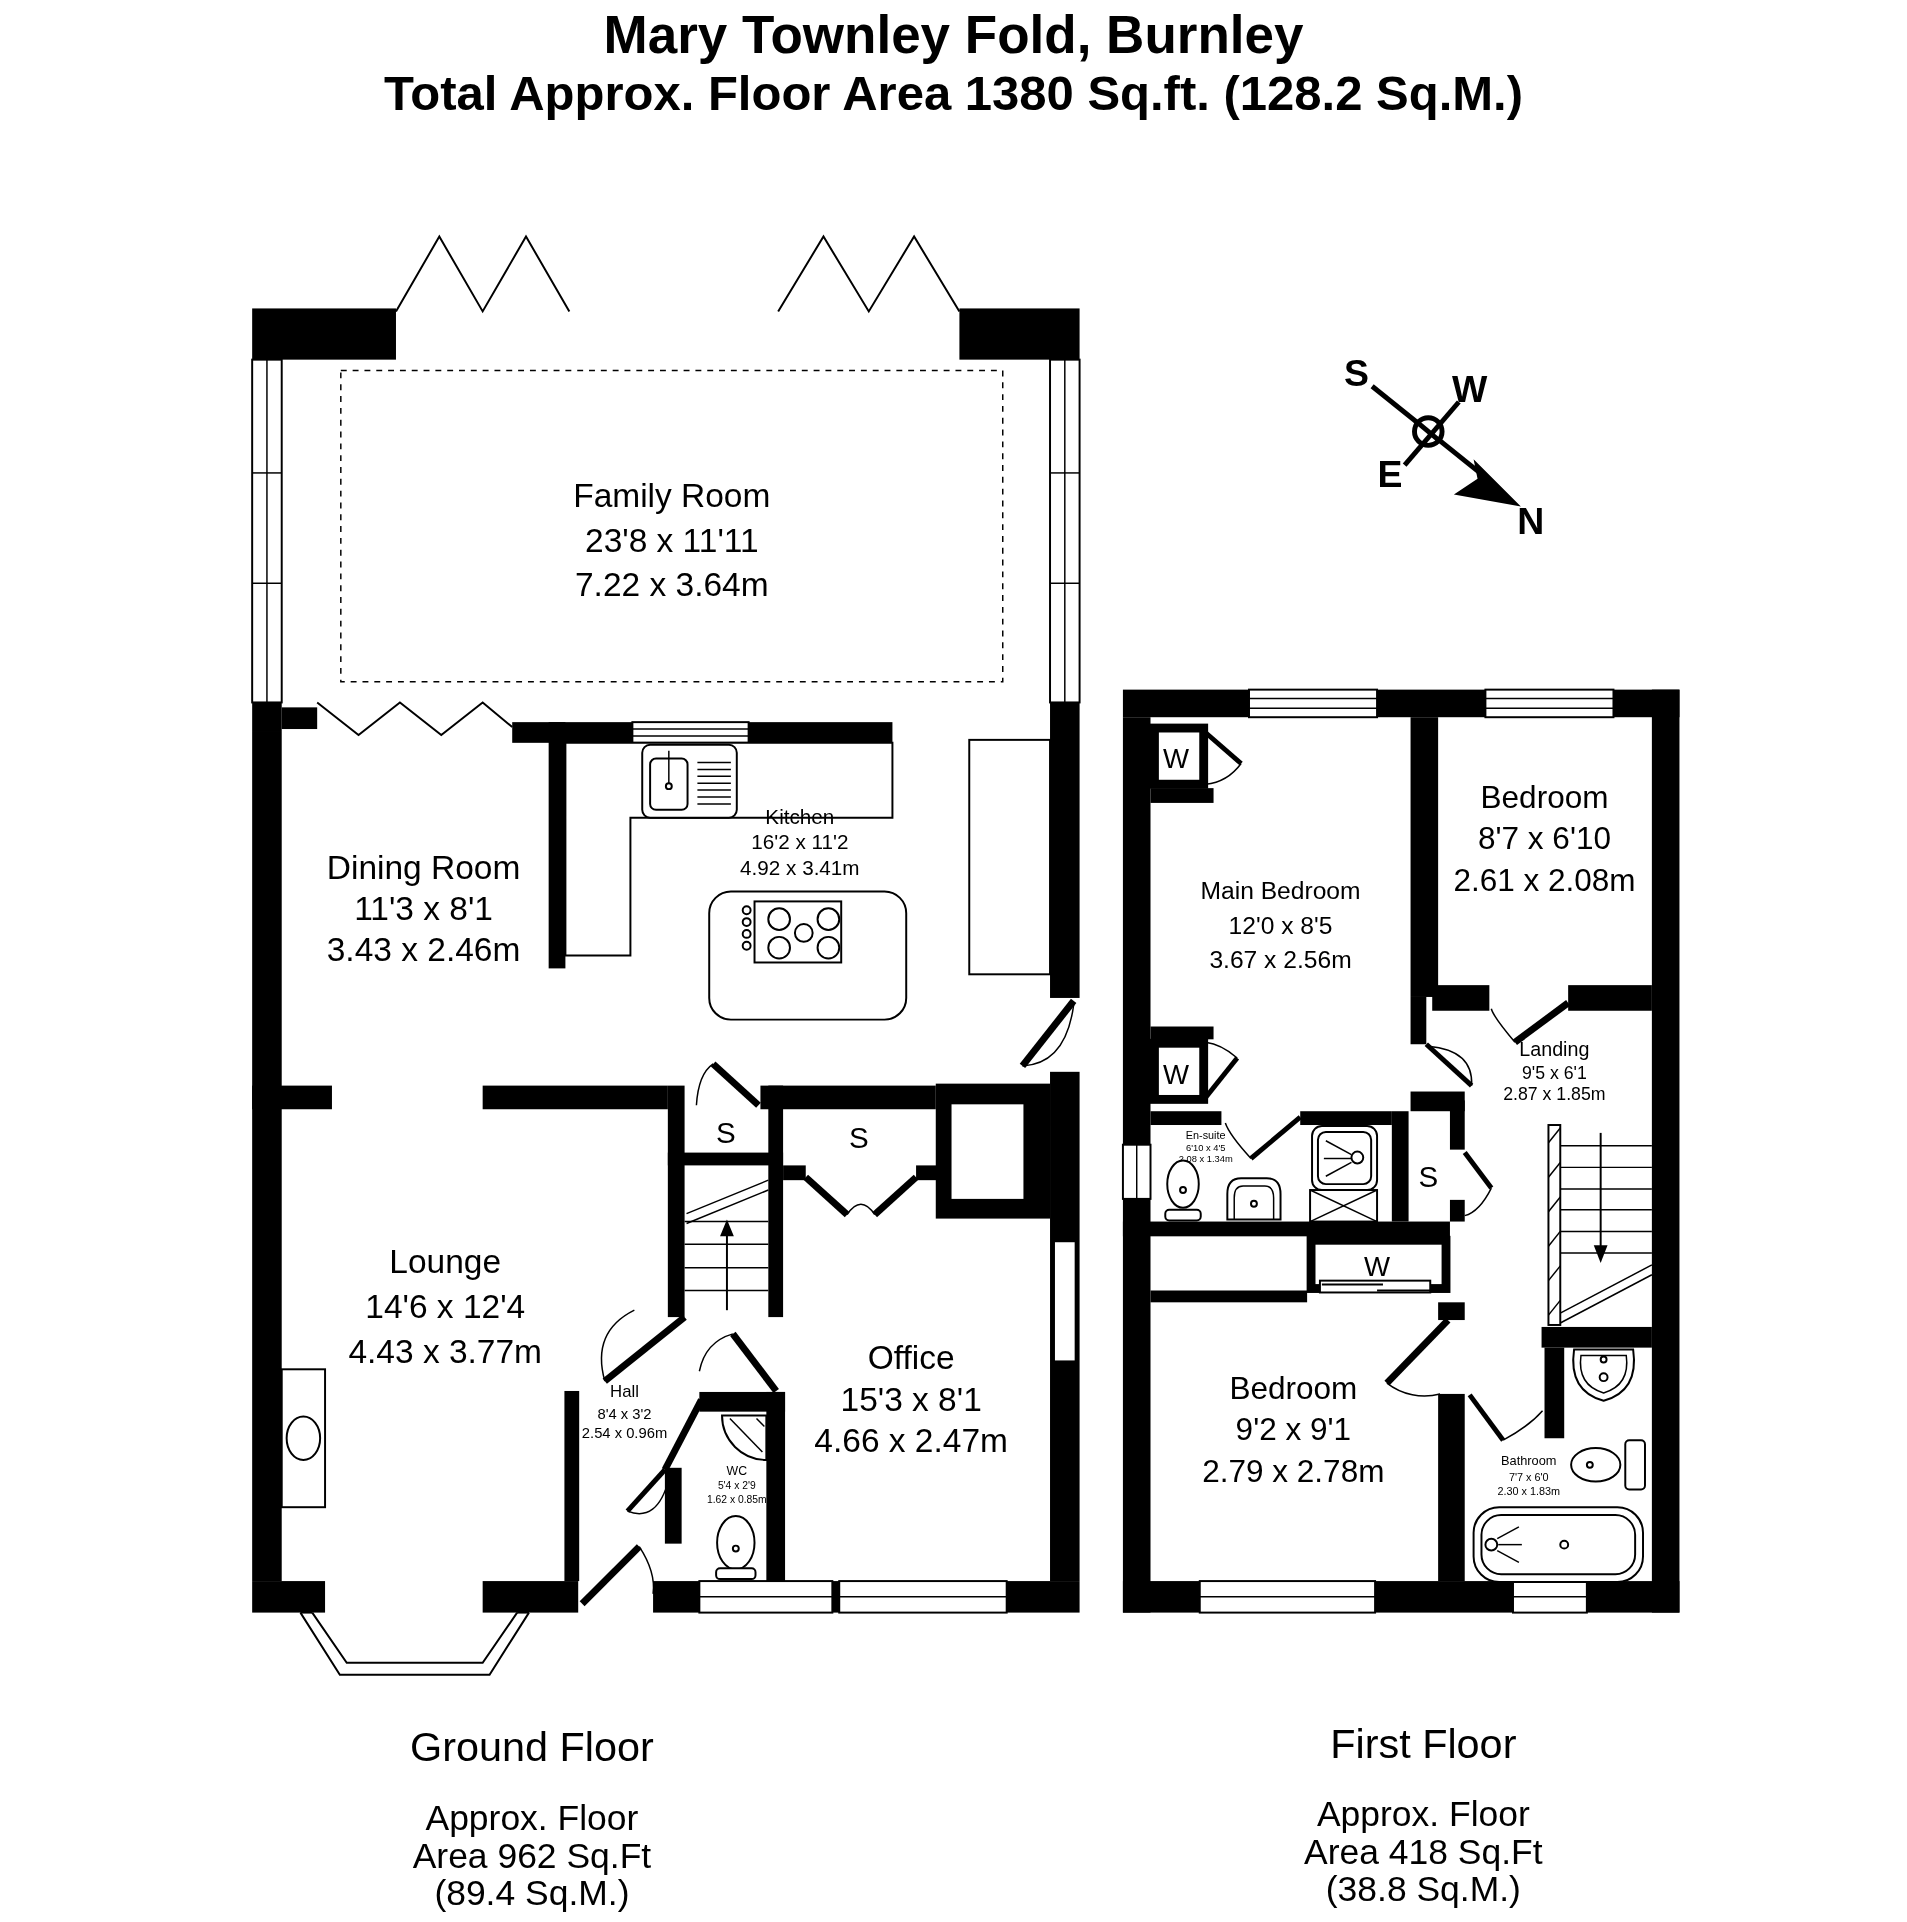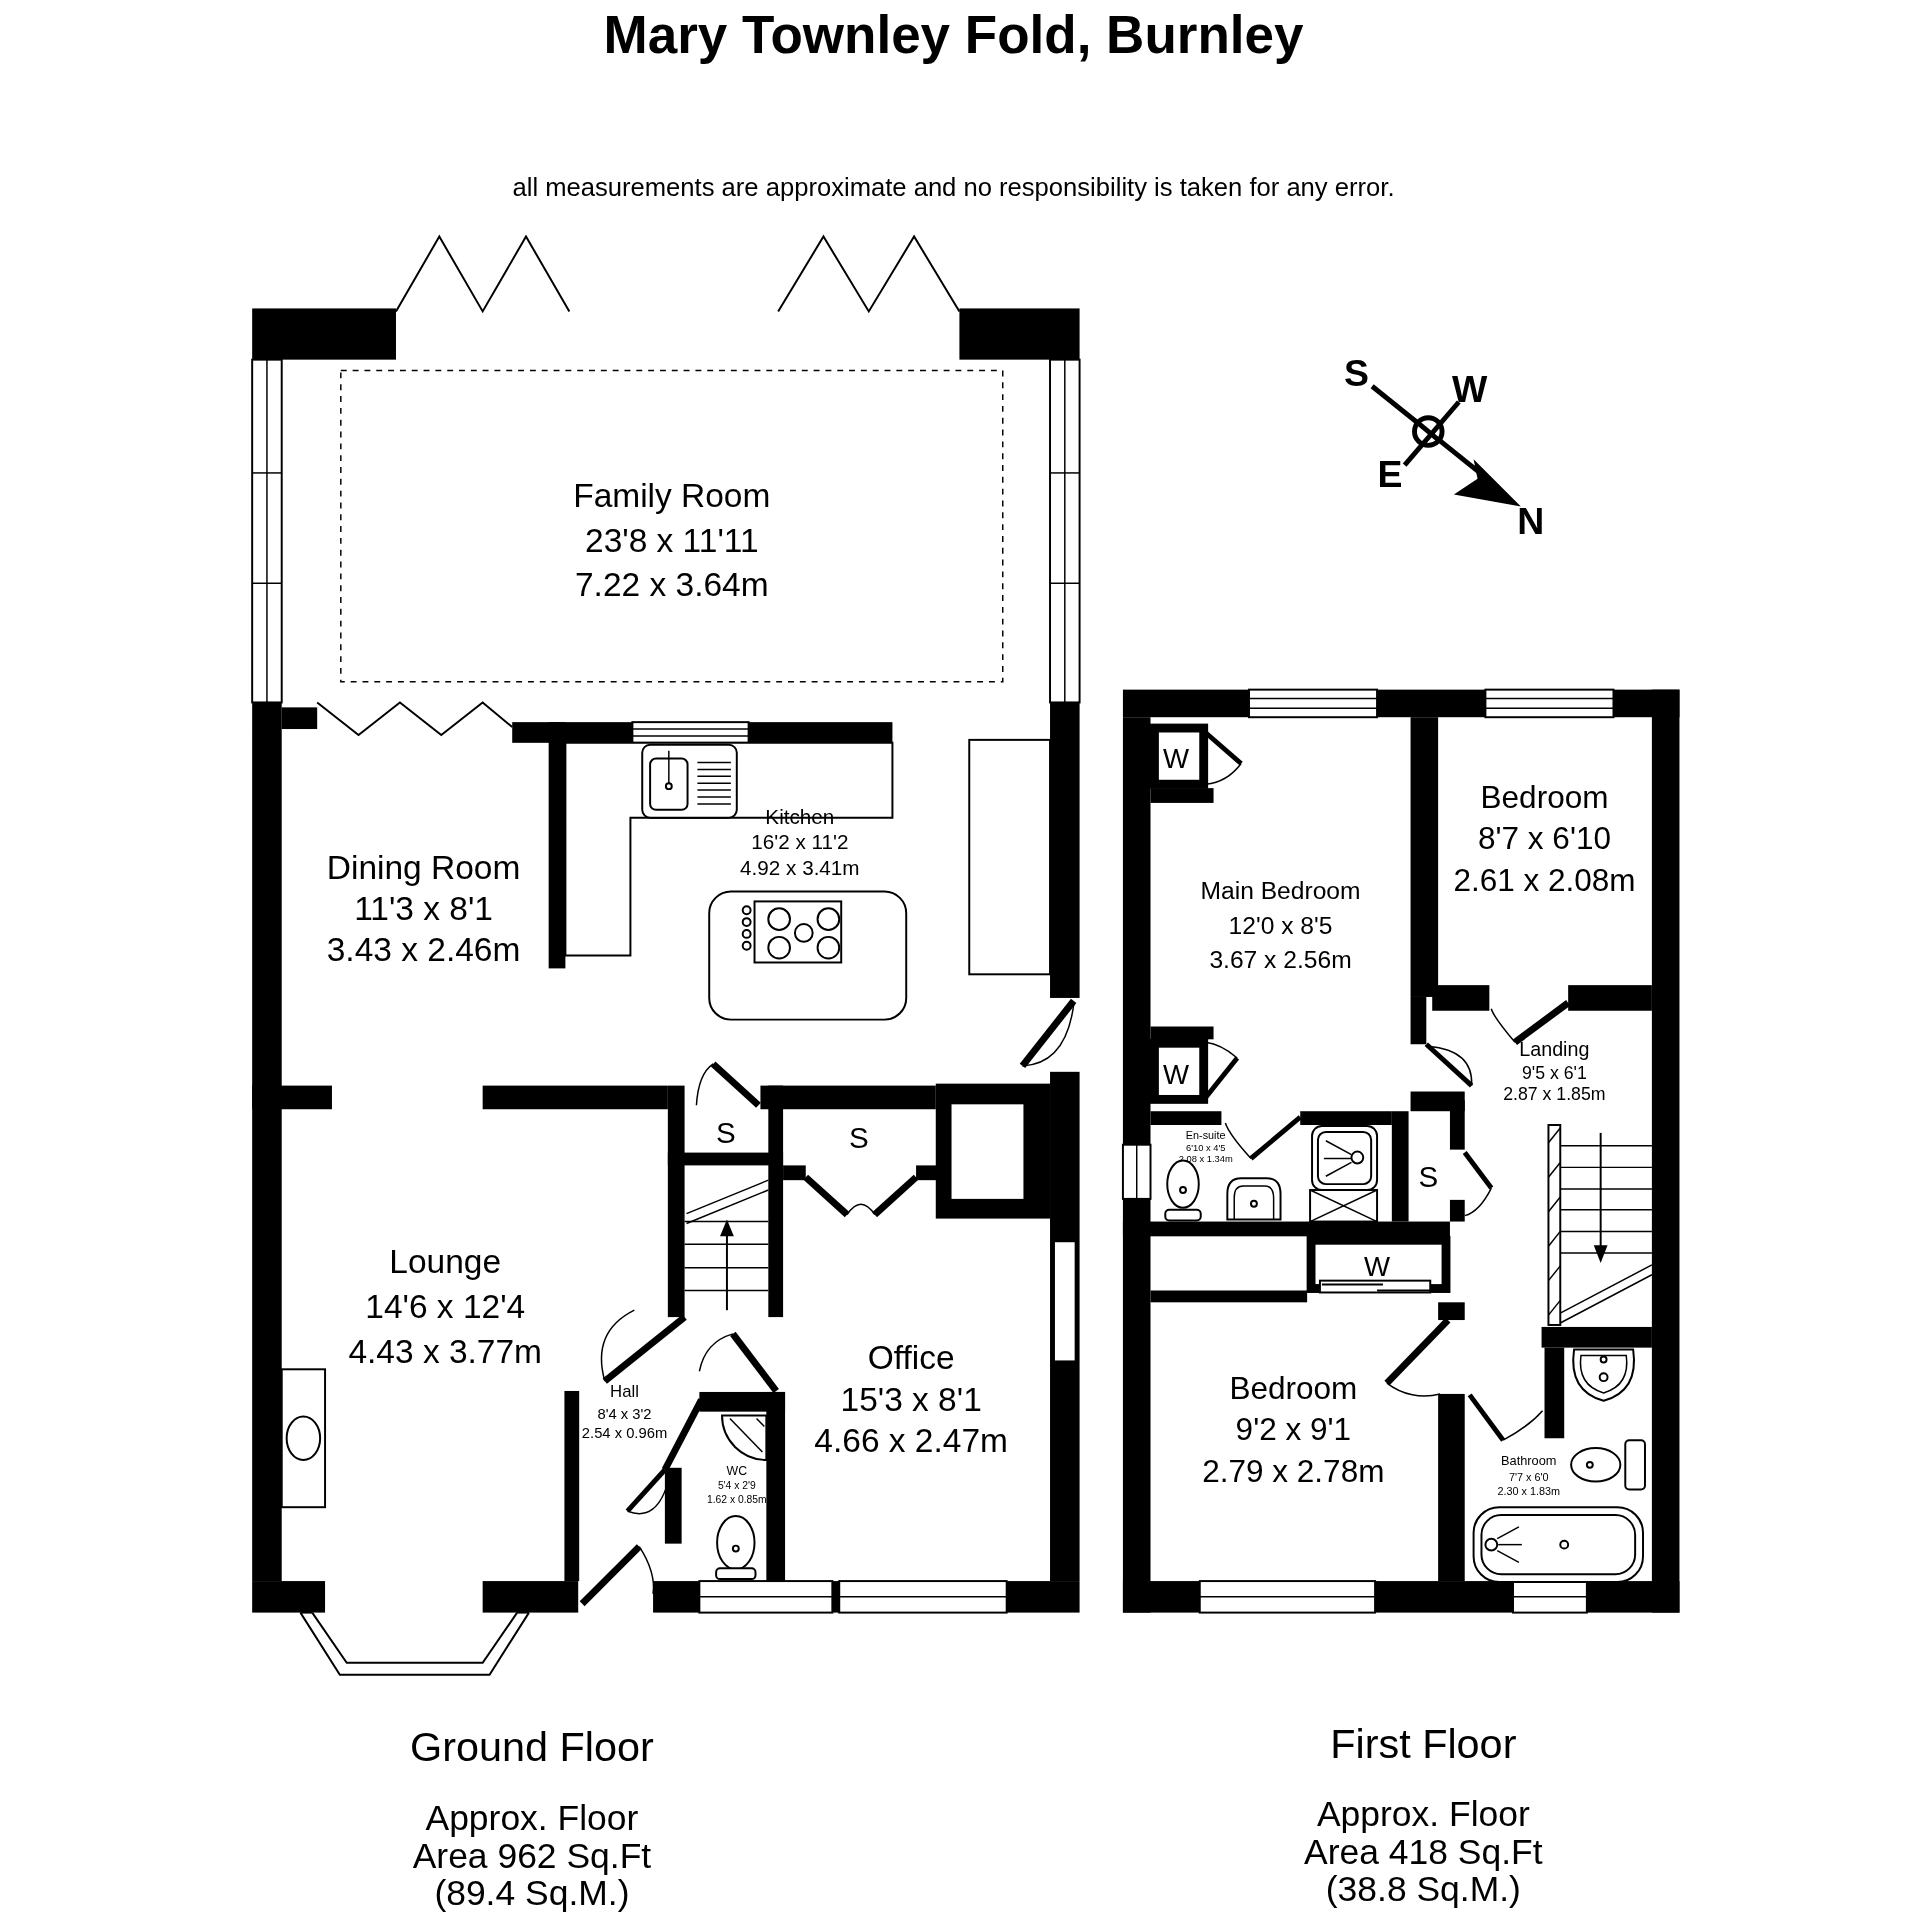--- a/index.html
+++ b/index.html
@@ -30,21 +30,21 @@
   .tstore{font-size:30px;} .tw{font-size:28px;}
   .tfoot1{font-size:42px;} .tfoot2{font-size:36px;}
   .tcomp{font-size:38px;font-weight:bold;}
 </style>
 </head>
 <body>
 
 <div id="page">
 
   <div id="title" class="hdr">Mary Townley Fold, Burnley</div>
-  <div id="disc2" class="hdr">all measurements are approximate and no responsibility is taken for any error.</div>
+  <div id="subtitle" class="hdr">Total Approx. Floor Area 1380 Sq.ft. (128.2 Sq.M.)</div>
 
   <svg width="1907" height="1923" viewBox="0 0 1936 1952">
 
     <g>
 
       <rect class="wall" x="256" y="313" width="146" height="52"></rect>
       <rect class="wall" x="974" y="313" width="122" height="52"></rect>
       <polyline class="ln" points="402,316 446,240 490,316 534,240 578,316"></polyline>
       <polyline class="ln" points="790,316 836,240 882,316 928,240 974,316"></polyline>
 

